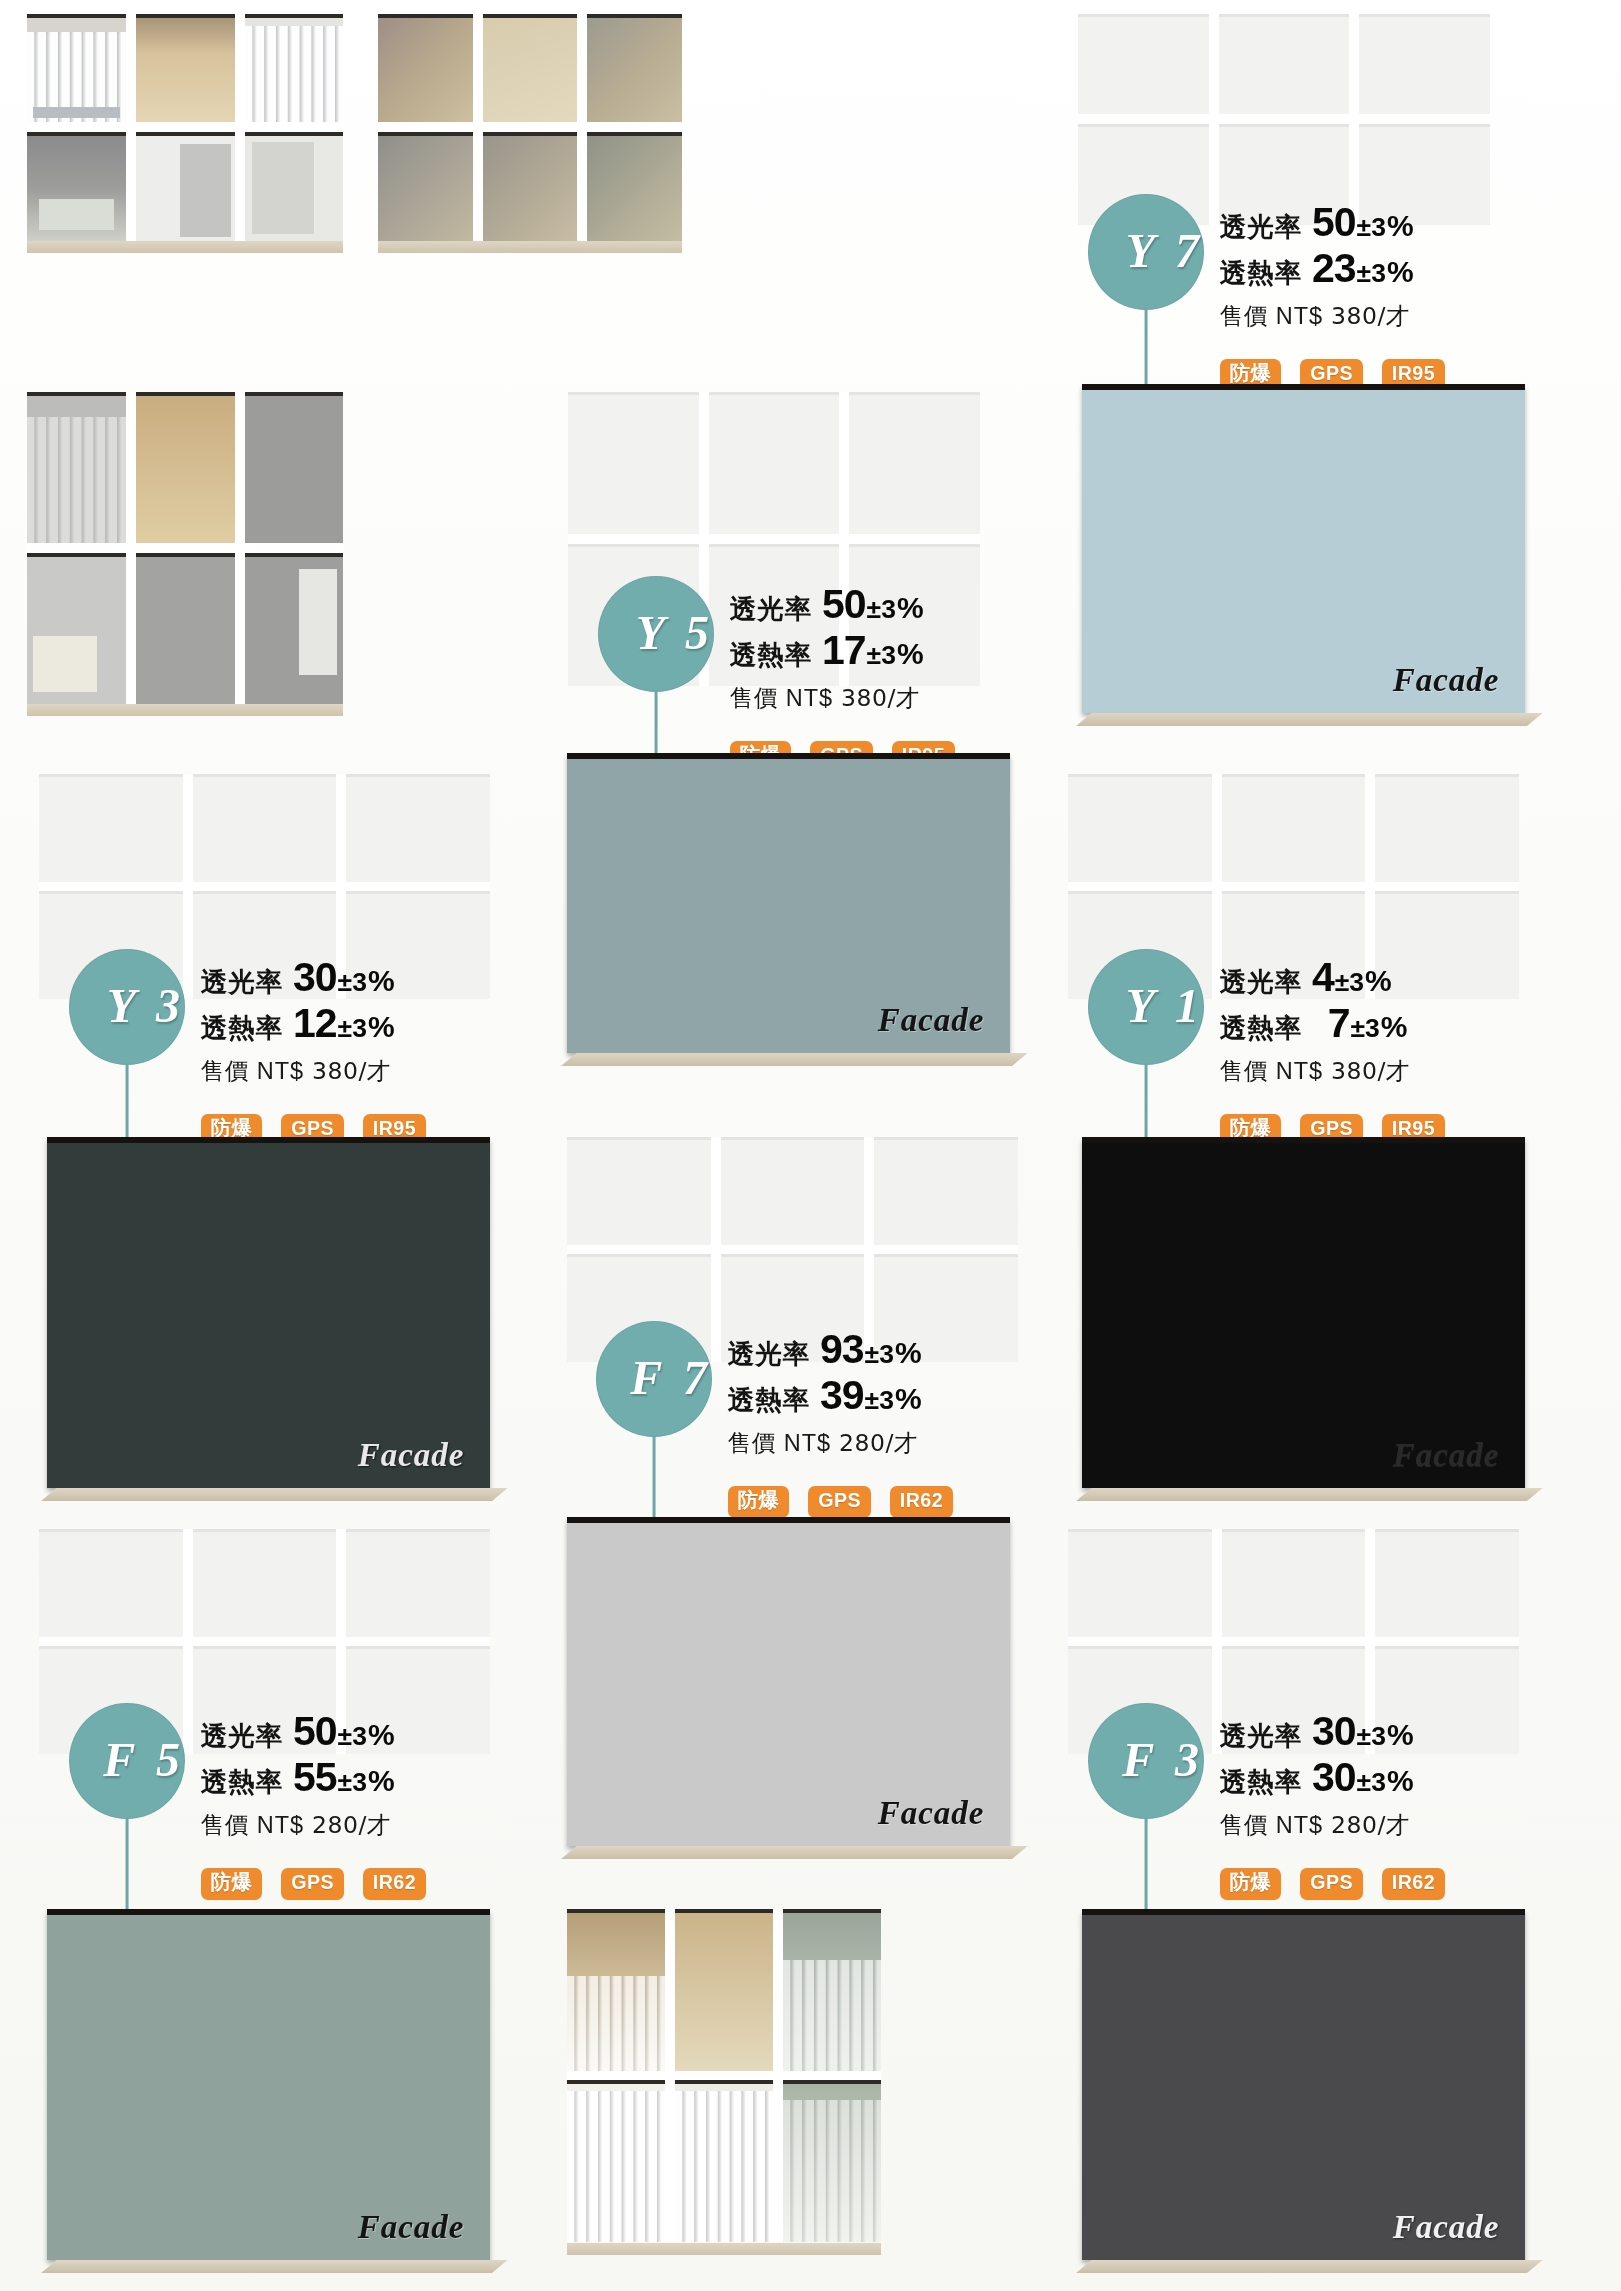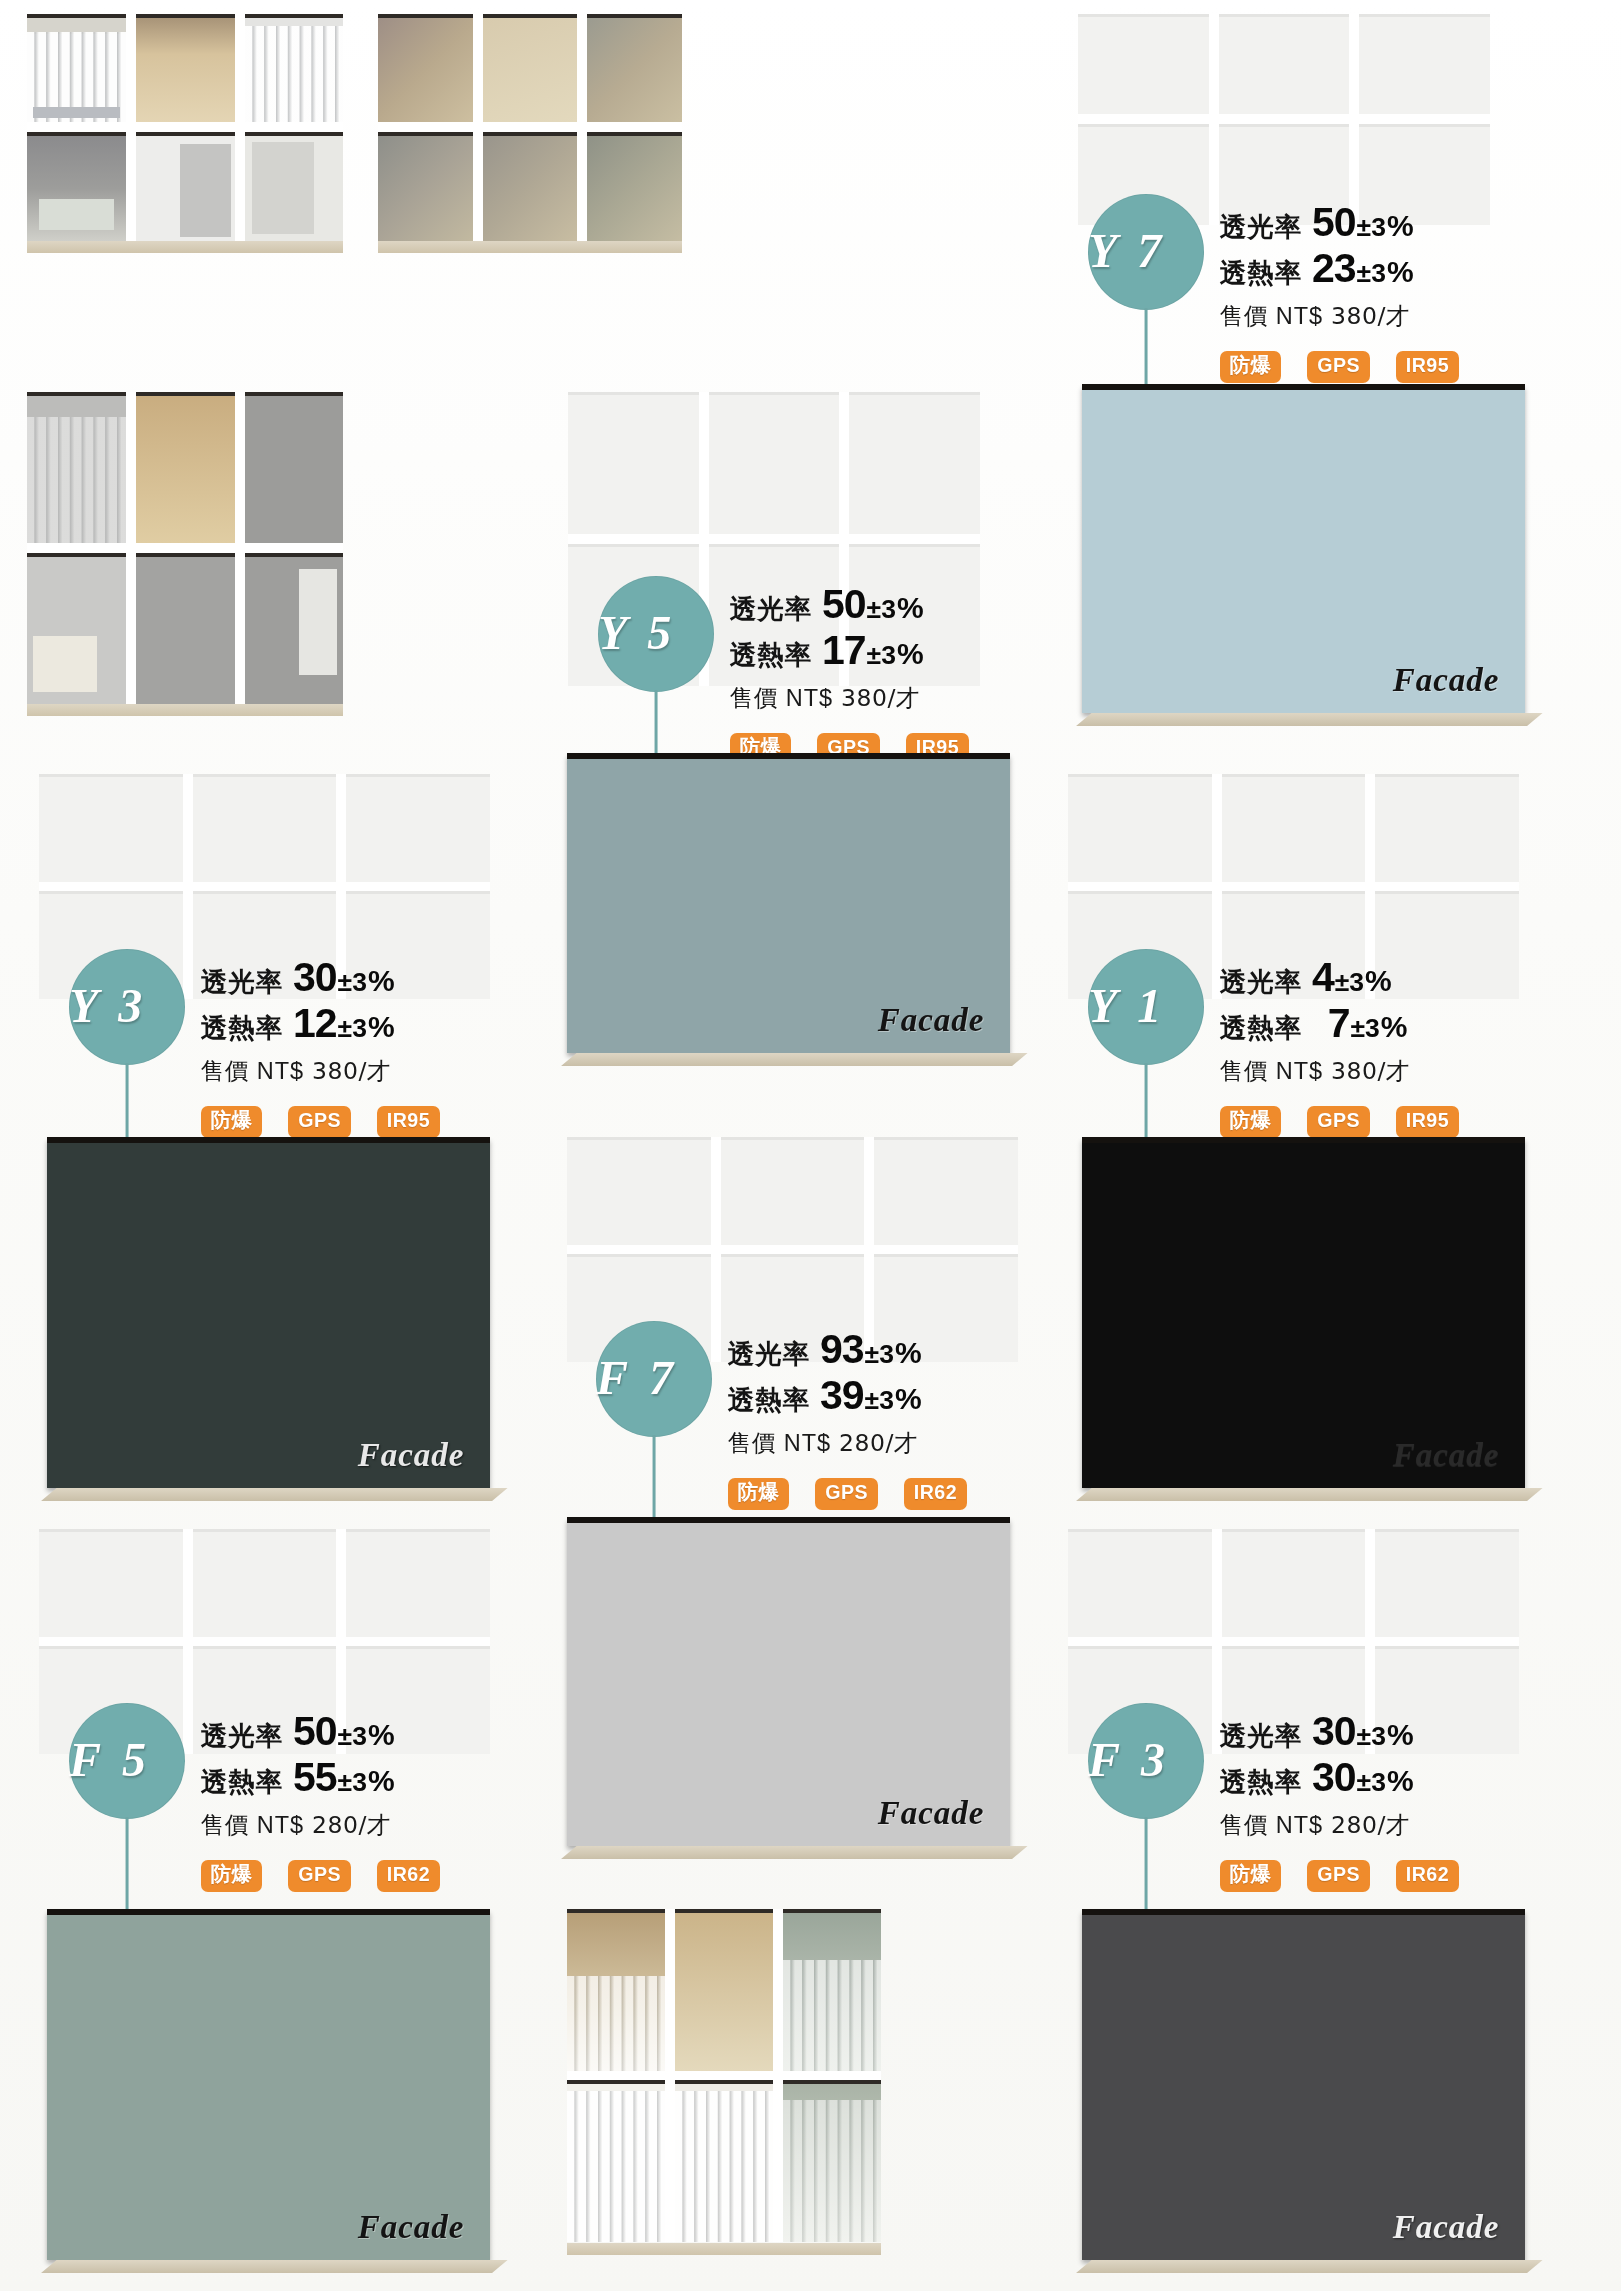--- a/index.html
+++ b/index.html
@@ -57,21 +57,21 @@
     font-style:italic;font-weight:700;font-size:33px;
     color:#141414;letter-spacing:1px;
     text-shadow:1px 1px 0 rgba(255,255,255,.35);
   }
   .panel.dark .facade{color:#0d0d0d;text-shadow:1px 1px 2px rgba(255,255,255,.16);}
   
   .callout{position:absolute;display:flex;align-items:flex-start;}
   .badge{
     width:116px;height:116px;border-radius:50%;
     background:#71adad;
-    display:flex;align-items:center;justify-content:flex-start;
+    display:flex;align-items:center;justify-content:flex-end;
     flex:0 0 auto;position:relative;
     box-shadow:inset 0 0 0 1px rgba(0,0,0,.05);
   }
   .badge span{
     font-family:"Liberation Serif","DejaVu Serif",serif;
     font-style:italic;font-weight:700;
     font-size:48px;color:#ffffff;letter-spacing:4.9px;
     text-shadow:1px 2px 2px rgba(0,0,0,.25);
     transform:translateY(-2px);
   }
@@ -90,21 +90,21 @@
     font-size:41px;font-weight:700;color:#0a0a0a;
     margin-left:9.8px;letter-spacing:-1px;
   }
   .rtol{font-size:26.5px;font-weight:700;color:#0a0a0a;margin-left:1px;}
   .rpct{font-size:30px;font-weight:700;color:#0a0a0a;margin-left:1px;}
   .price{
     margin-top:7.8px;font-size:23.5px;color:#1a1a1a;letter-spacing:0.5px;
     font-family:"DejaVu Sans","Liberation Sans",sans-serif;
   }
   .price .cur{font-family:"Liberation Sans",sans-serif;letter-spacing:1px;}
-  .tags{display:flex;gap:26px;margin-top:19px;}
+  .tags{display:flex;gap:19px;margin-top:27px;}
   .tag{
     background:#ef8b2c;color:#ffffff;
     border-radius:6.9px;
     padding:4.9px 9.8px 5.9px;
     font-size:20.6px;font-weight:700;letter-spacing:0.5px;
     font-family:"DejaVu Sans","Liberation Sans",sans-serif;
     text-shadow:0 1px 1px rgba(0,0,0,.18);
     line-height:1;
   }
   .tag.lat{font-family:"Liberation Sans",sans-serif;font-size:19.6px;padding:5.9px 9.8px 6.9px;}

